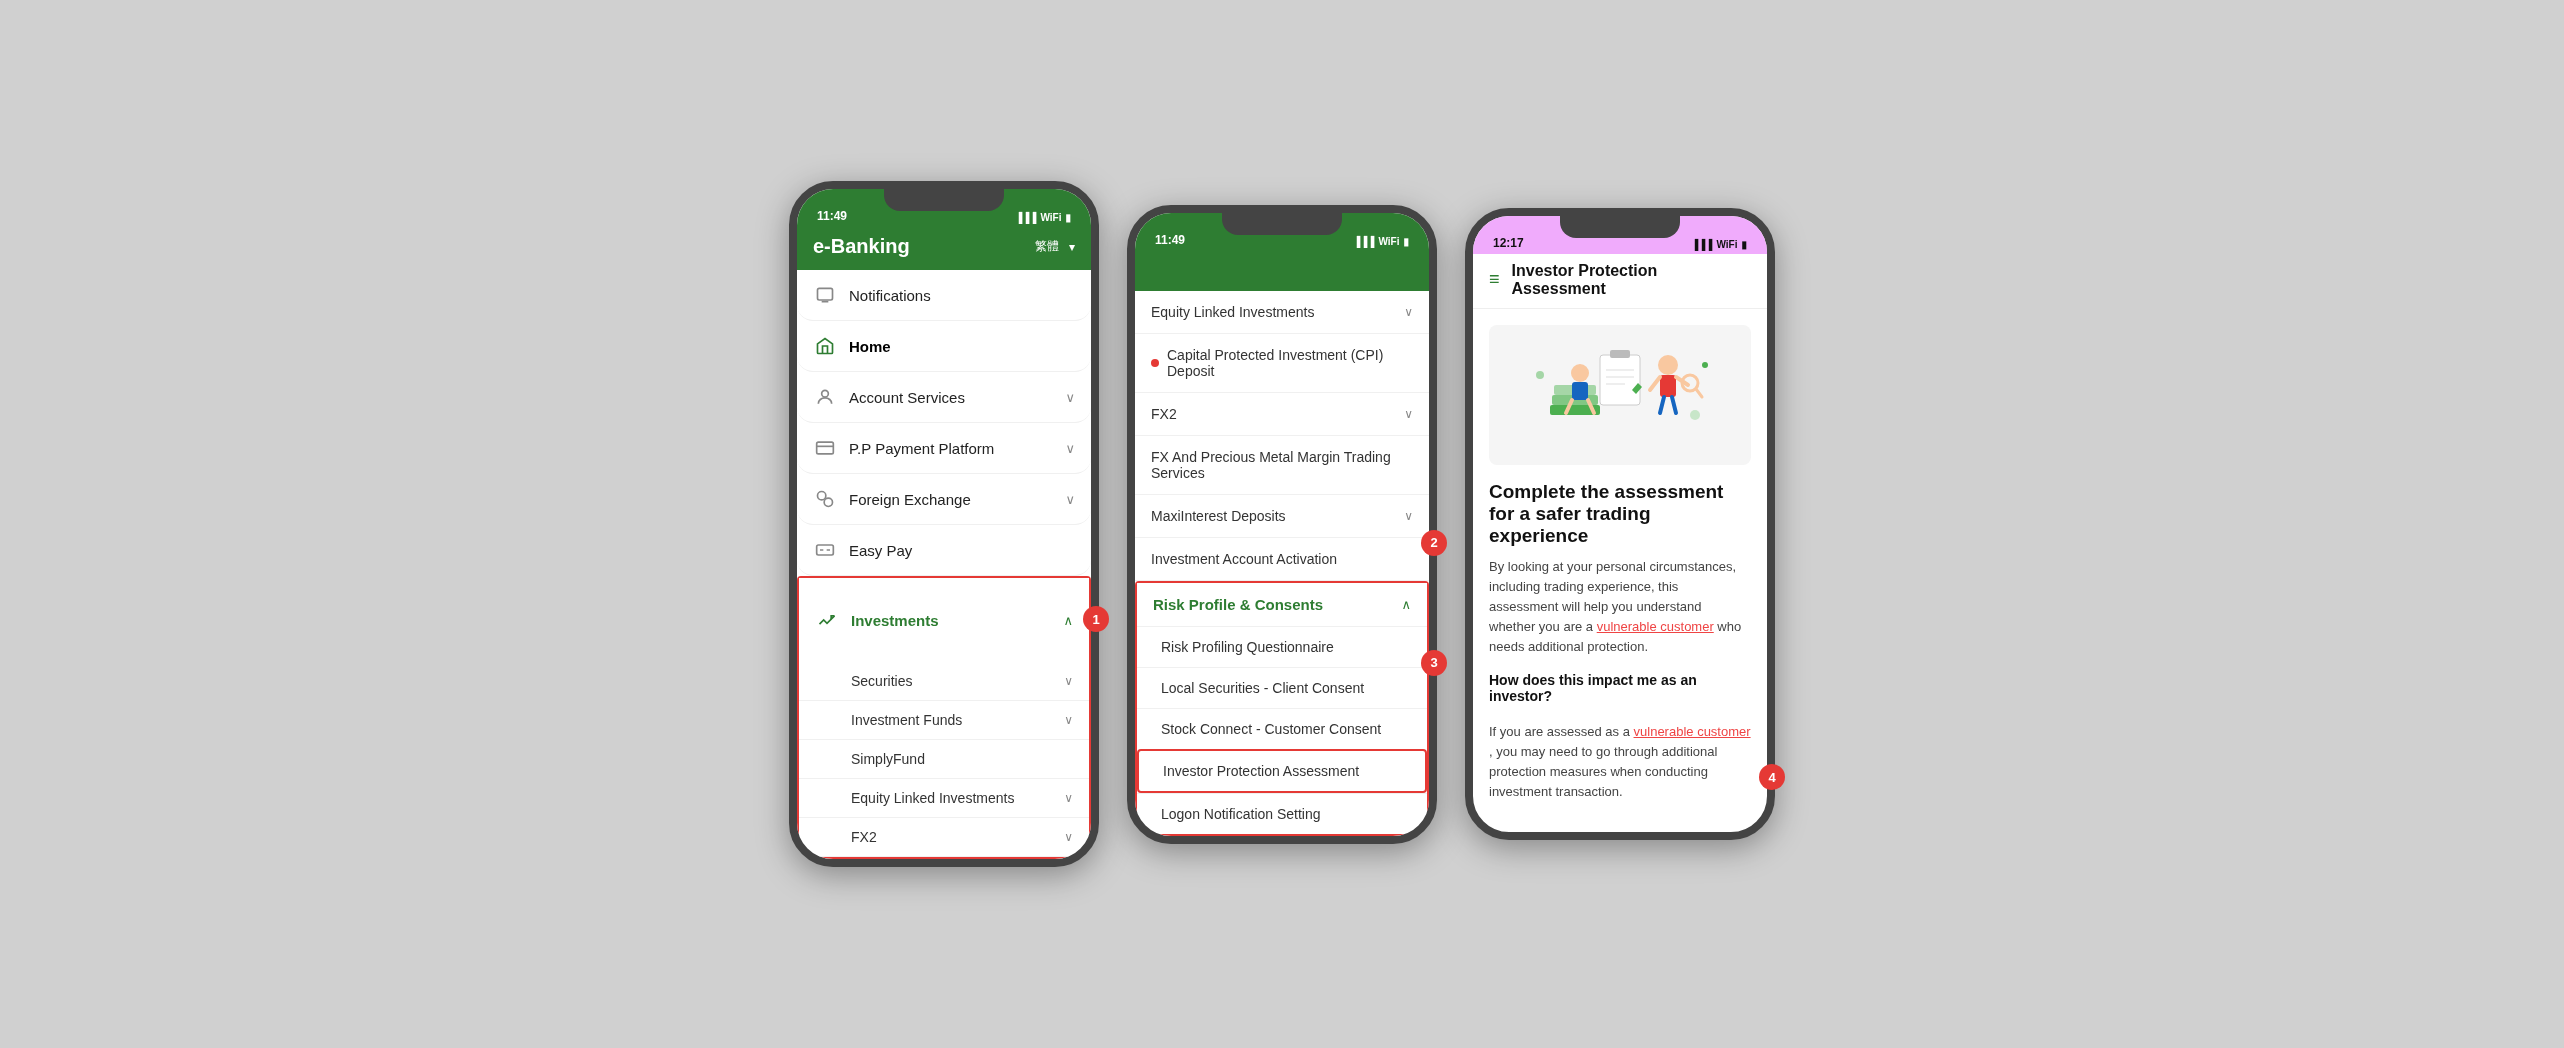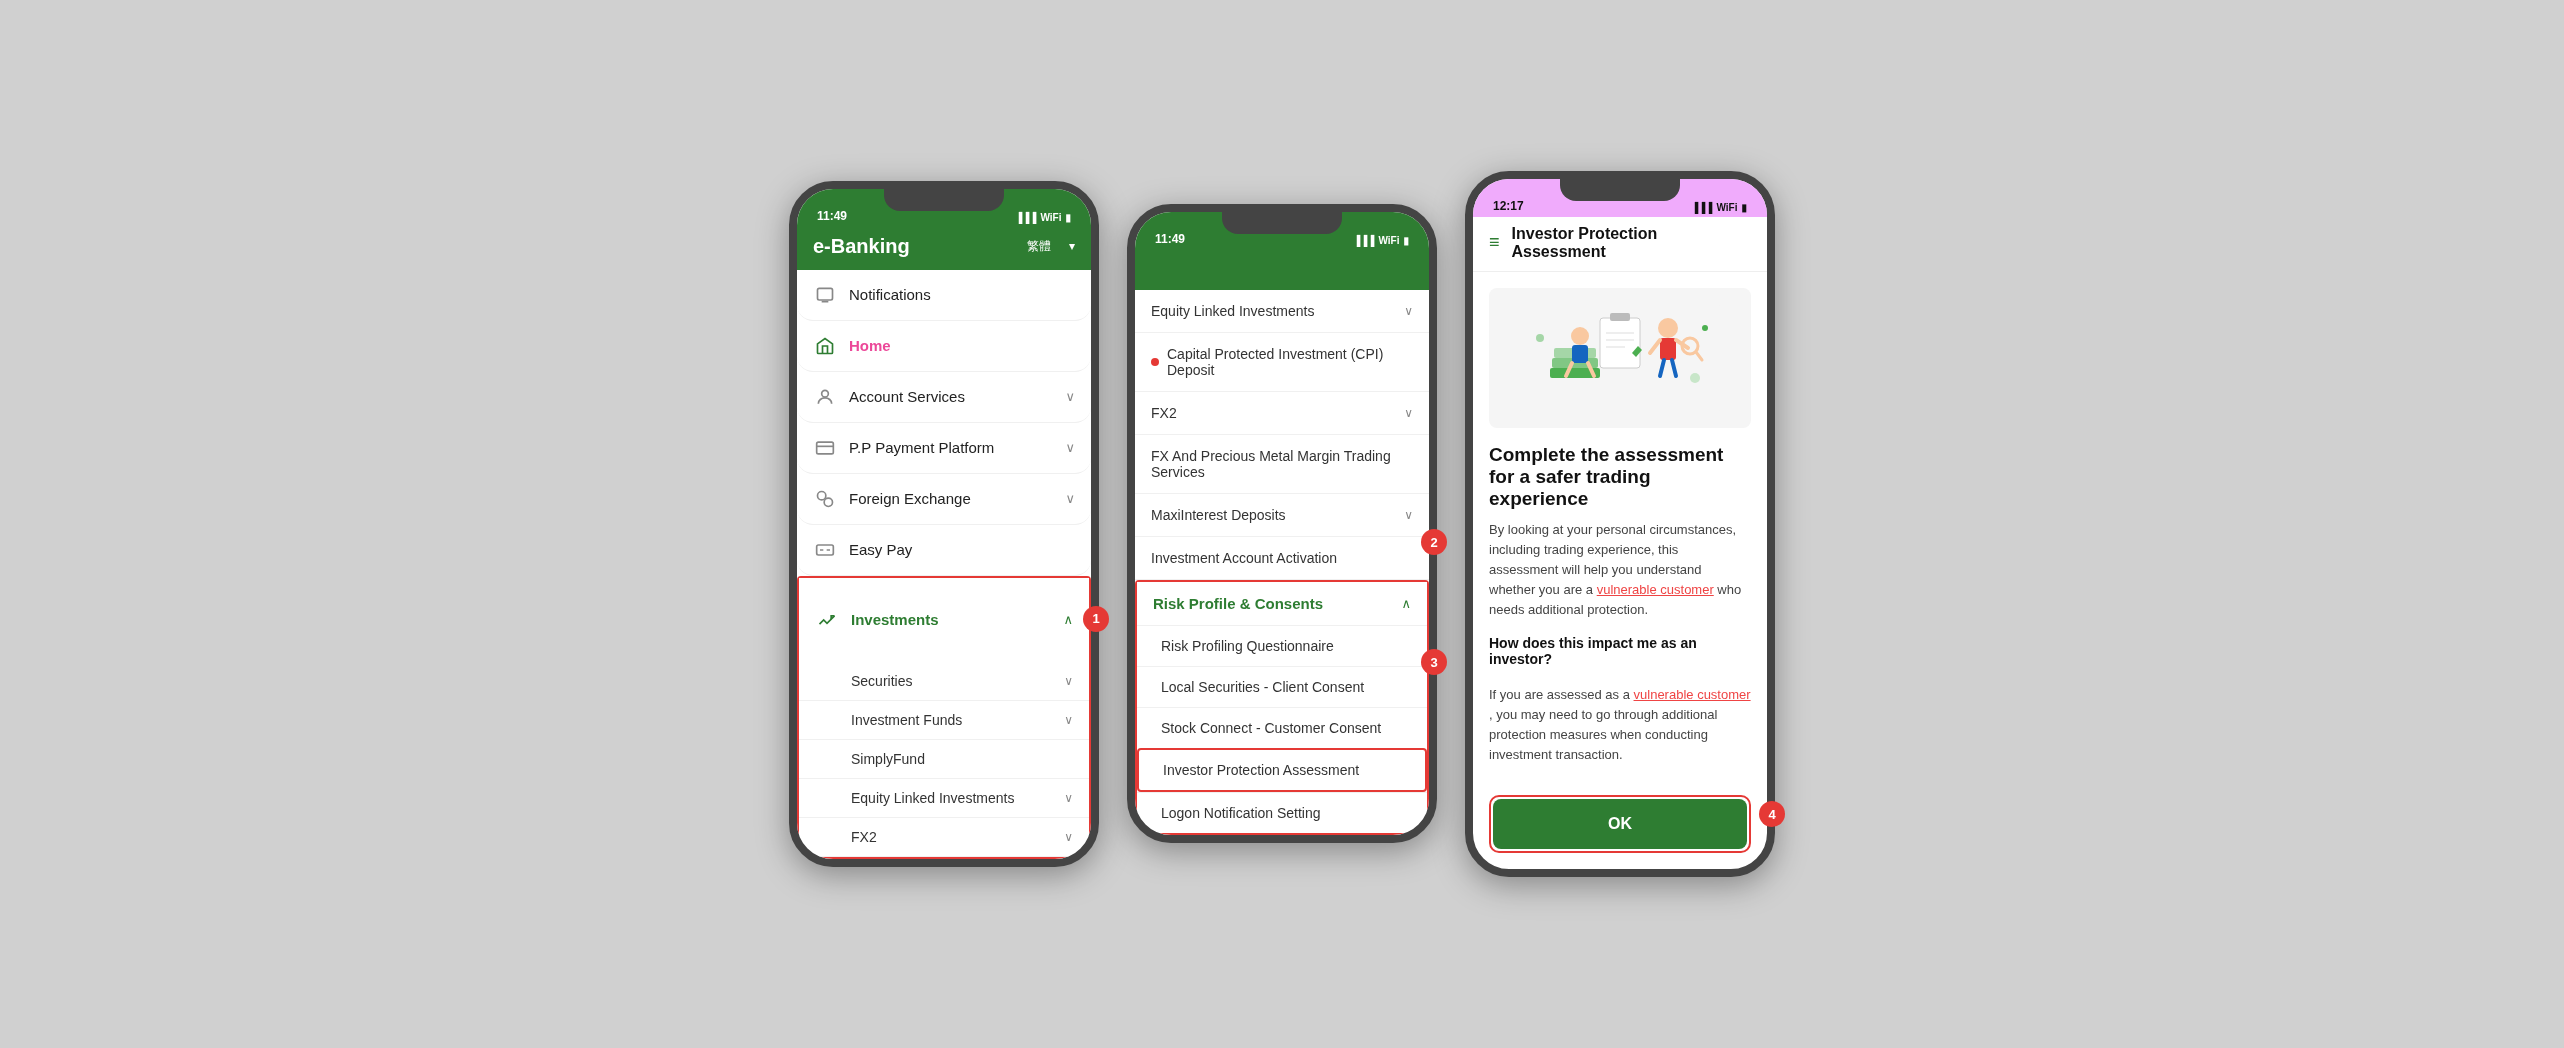--- a/index.html
+++ b/index.html
@@ -62,21 +62,21 @@
 
     
     .phone1-header {
       background: #2e7d32;
       padding: 8px 16px 12px;
       display: flex;
       align-items: center;
       justify-content: space-between;
     }
     .ebanking-title { color: #fff; font-size: 20px; font-weight: 700; }
-    .lang-btn { color: #fff; font-size: 12px; display: flex; align-items: center; gap: 18px; }
+    .lang-btn { color: #fff; font-size: 12px; display: flex; align-items: center; gap: 10px; }
 
     .menu-list { background: #fff; }
     .menu-item {
       display: flex;
       align-items: center;
       padding: 13px 16px;
       border-bottom: 1px solid #f0f0f0;
       cursor: pointer;
       position: relative;
       border-radius: 16px;
@@ -86,21 +86,21 @@
       height: 24px;
       margin-right: 12px;
       display: flex;
       align-items: center;
       justify-content: center;
       font-size: 16px;
       flex-shrink: 0;
     }
     .menu-item .label { font-size: 15px; color: #222; flex: 1; }
     .menu-item .chevron { font-size: 13px; color: #888; }
-    .menu-item.home-item .label { color: #ec4899; font-weight: 600; }
+    .menu-item.home-item .label { color: #000000; font-weight: 600; }
 
     .investments-section { border: 2px solid #e53935; border-radius: 4px; margin: 0; }
     .investments-header {
       background: #fff;
       display: flex;
       align-items: center;
       padding: 30px 16px;
       cursor: pointer;
     }
     .investments-header .icon { width: 24px; height: 24px; margin-right: 12px; font-size: 16px; display:flex;align-items:center;justify-content:center; }
@@ -493,27 +493,20 @@
         <div class="p3-text">
           <span>By looking at your personal circumstances, including trading experience, this assessment will help you understand whether you are a </span><span class="p3-link">vulnerable customer</span><span> who needs additional protection.</span>
         </div>
 
         <div class="p3-text2-heading">How does this impact me as an investor?</div>
         <div class="p3-text">
           <span>If you are assessed as a </span><span class="p3-link">vulnerable customer</span><span> , you may need to go through additional protection measures when conducting investment transaction.</span>
         </div>
       </div>
 
-      <div class="ok-btn-wrap">
-        <div class="ok-btn-border">
-          <button class="ok-btn">
-            <span>OK</span>
-          </button>
-        </div>
-      </div>
     </div>
 
     <div class="step-badge" style="bottom: 50px; right: -10px;">
       <span>4</span>
     </div>
   </div>
 
 </div>
 
 </body></html>

